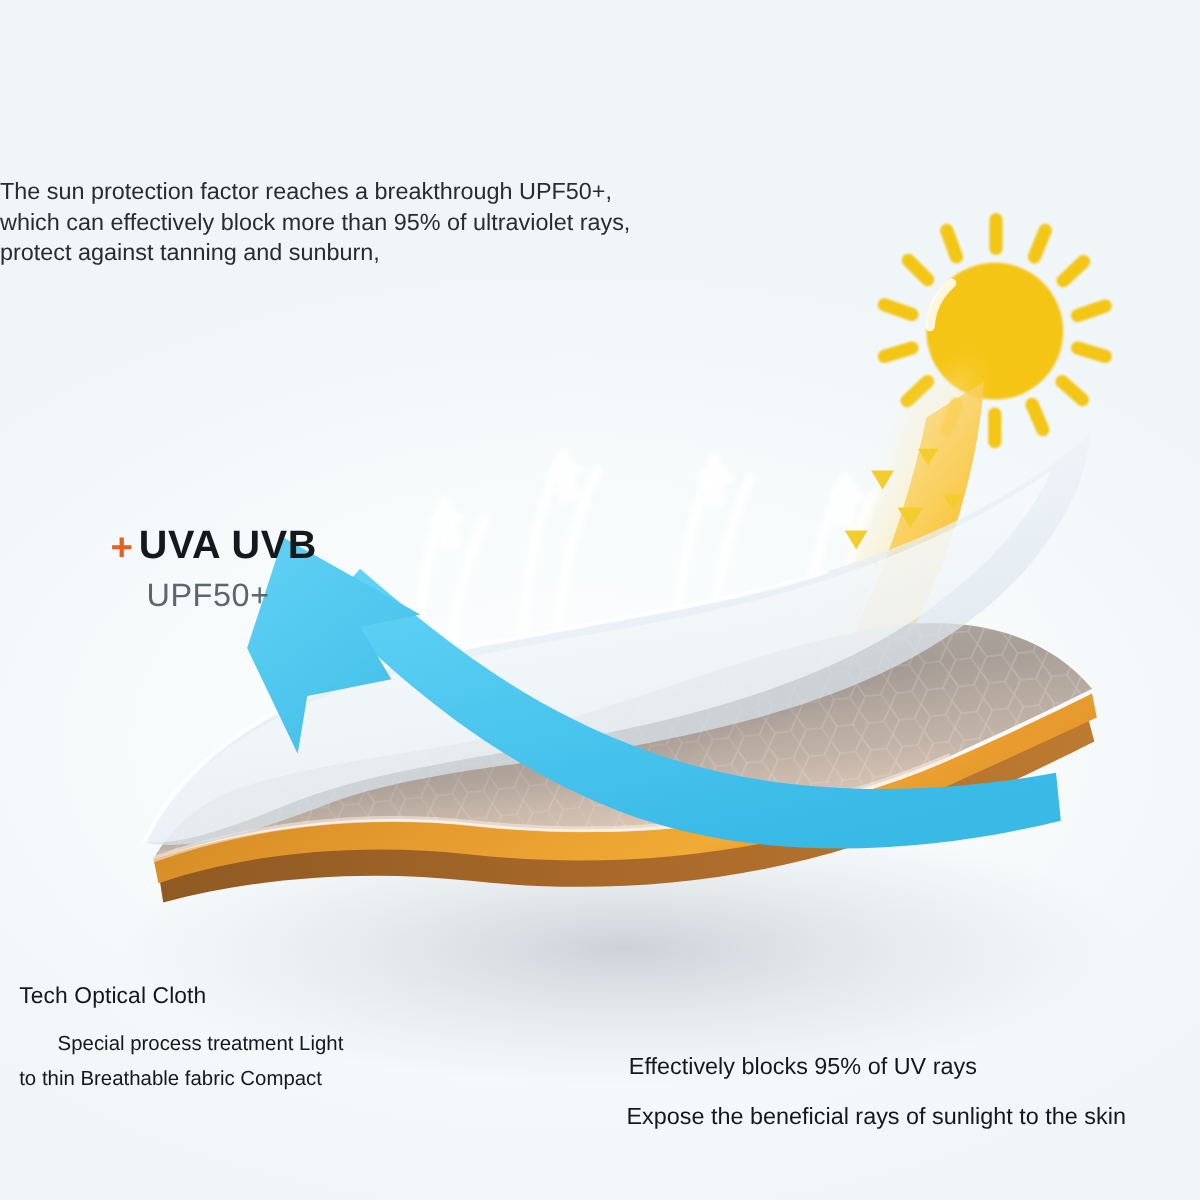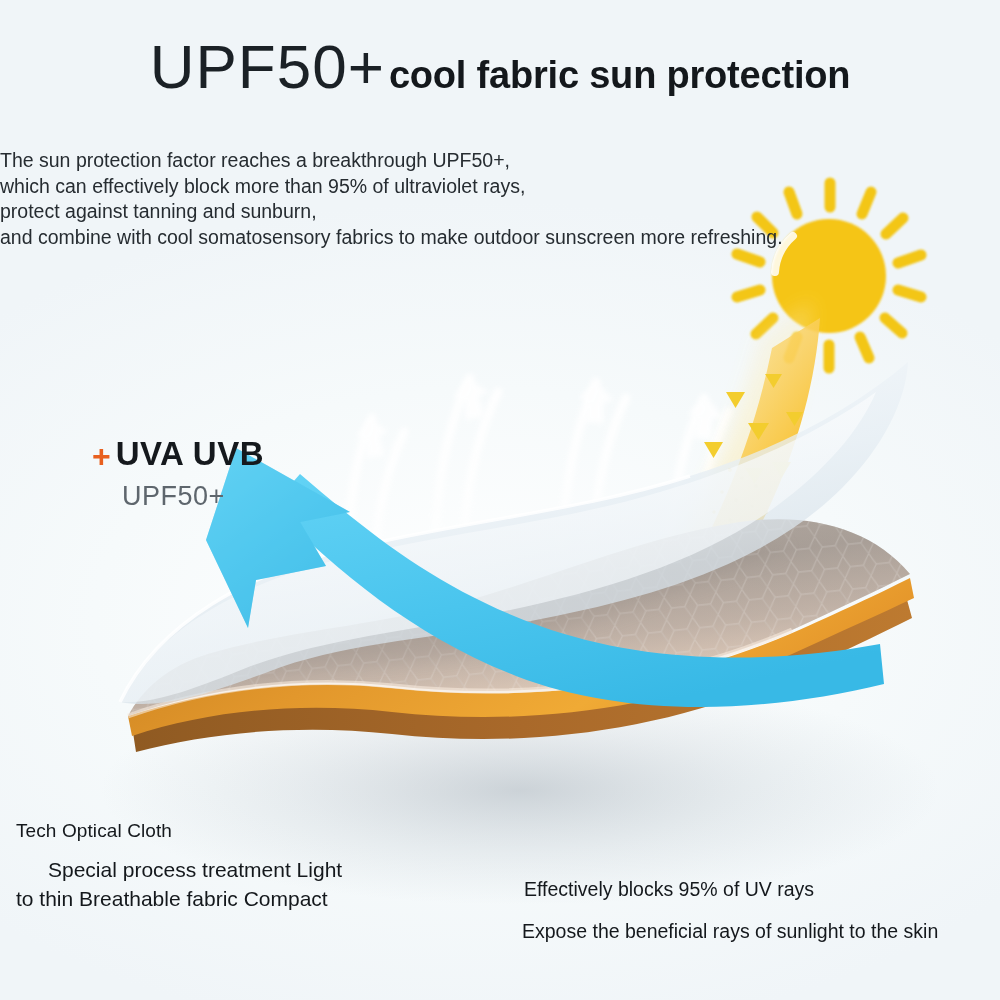--- a/index.html
+++ b/index.html
@@ -50,21 +50,21 @@
     color:#15191d;font-size:33px;font-weight:bold;letter-spacing:0.5px;
   }
   .uva-sub{
     color:#5e666d;font-size:27px;font-weight:400;
     margin-top:9px;margin-left:30px;letter-spacing:0.5px;
   }
 
   
   .cap{position:absolute;color:#14181c;font-weight:normal;}
   .cap-tech{left:16px;top:820px;font-size:19px;letter-spacing:0.1px;}
-  .cap-left{left:16px;top:855px;font-size:21px;line-height:29px;}
+  .cap-left{left:16px;top:855px;font-size:17px;line-height:29px;}
   .cap-left .indent{padding-left:32px;}
   .cap-right{left:524px;top:868px;font-size:19.5px;line-height:42px;}
   .cap-right .l2{margin-left:-2px;}
   .cap span{display:block;white-space:nowrap;}
 </style>
 </head>
 <body>
 
 <div id="stage">
 
@@ -304,29 +304,25 @@
                L300 522
                L326 566
                L256 580
                L248 628
                L206 540
                Z" fill="url(#gBlue)"></path>
       <path d="M236 448 L350 512 L300 522 L326 566 L256 580 L248 628 L206 540 Z" fill="#5fcdf2" opacity="0.35"></path>
     </g>
   </svg>
 
-  <div class="header">
-    <span class="h-upf">UPF50+</span><span class="h-cool">cool fabric sun protection</span>
-  </div>
 
   <div class="subcopy">
     <div>The sun protection factor reaches a breakthrough UPF50+,</div>
     <div>which can effectively block more than 95% of ultraviolet rays,</div>
     <div>protect against tanning and sunburn,</div>
-    <div>and combine with cool somatosensory fabrics to make outdoor sunscreen more refreshing.</div>
   </div>
 
   <div class="uva-block">
     <div class="uva-line">
       <span class="uva-plus">+</span><span class="uva-main">UVA UVB</span>
     </div>
     <div class="uva-sub">UPF50+</div>
   </div>
 
   <div class="cap cap-tech">

